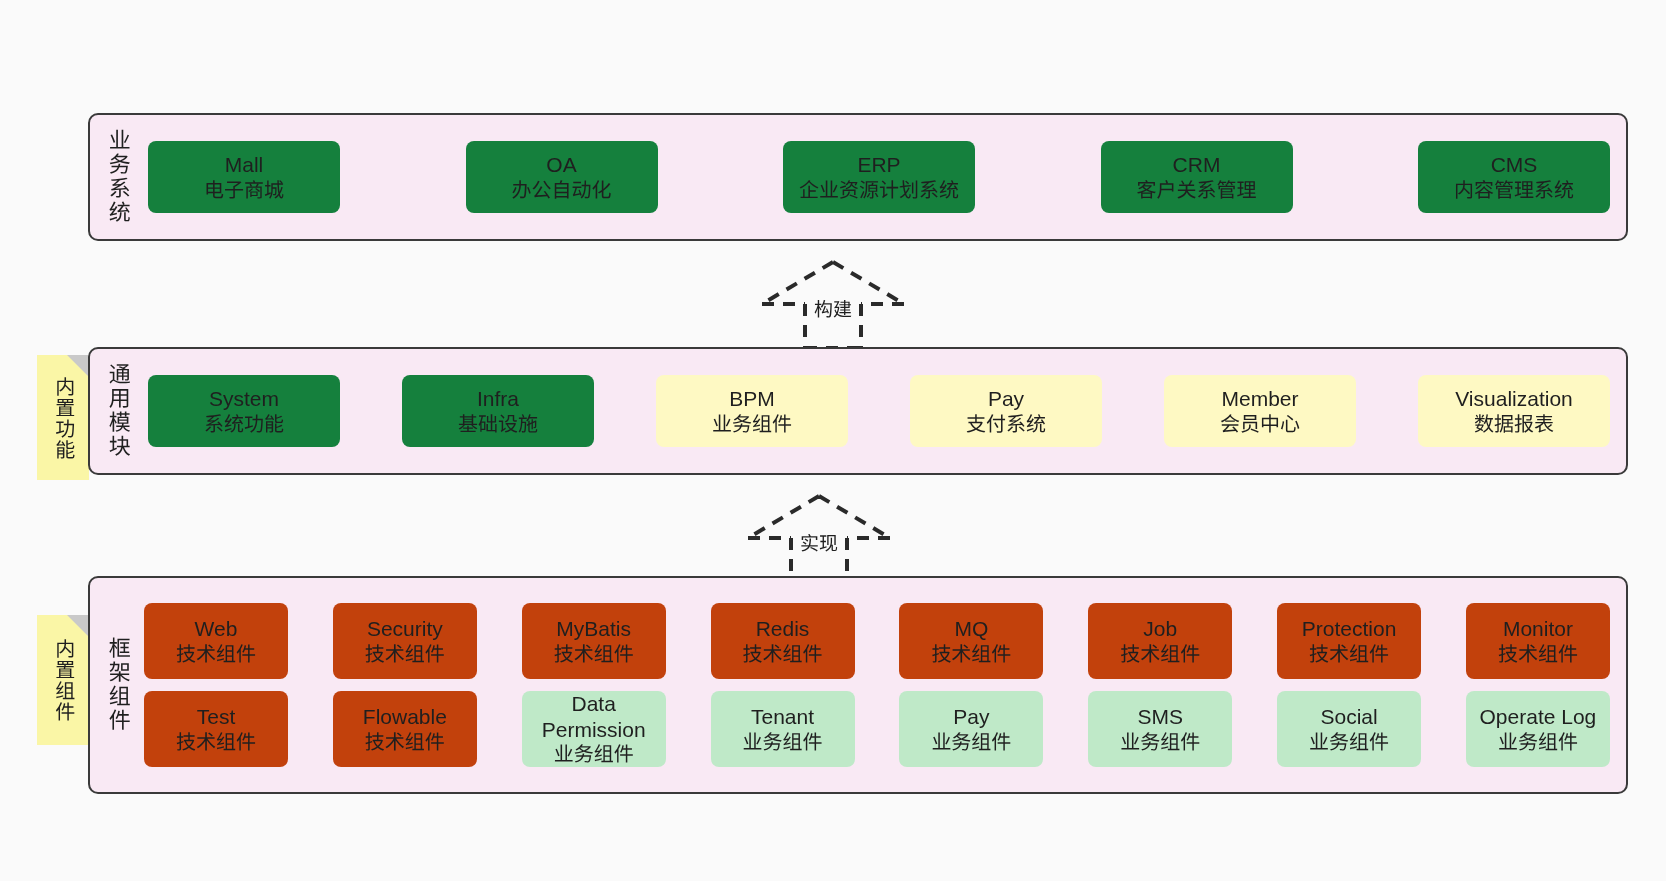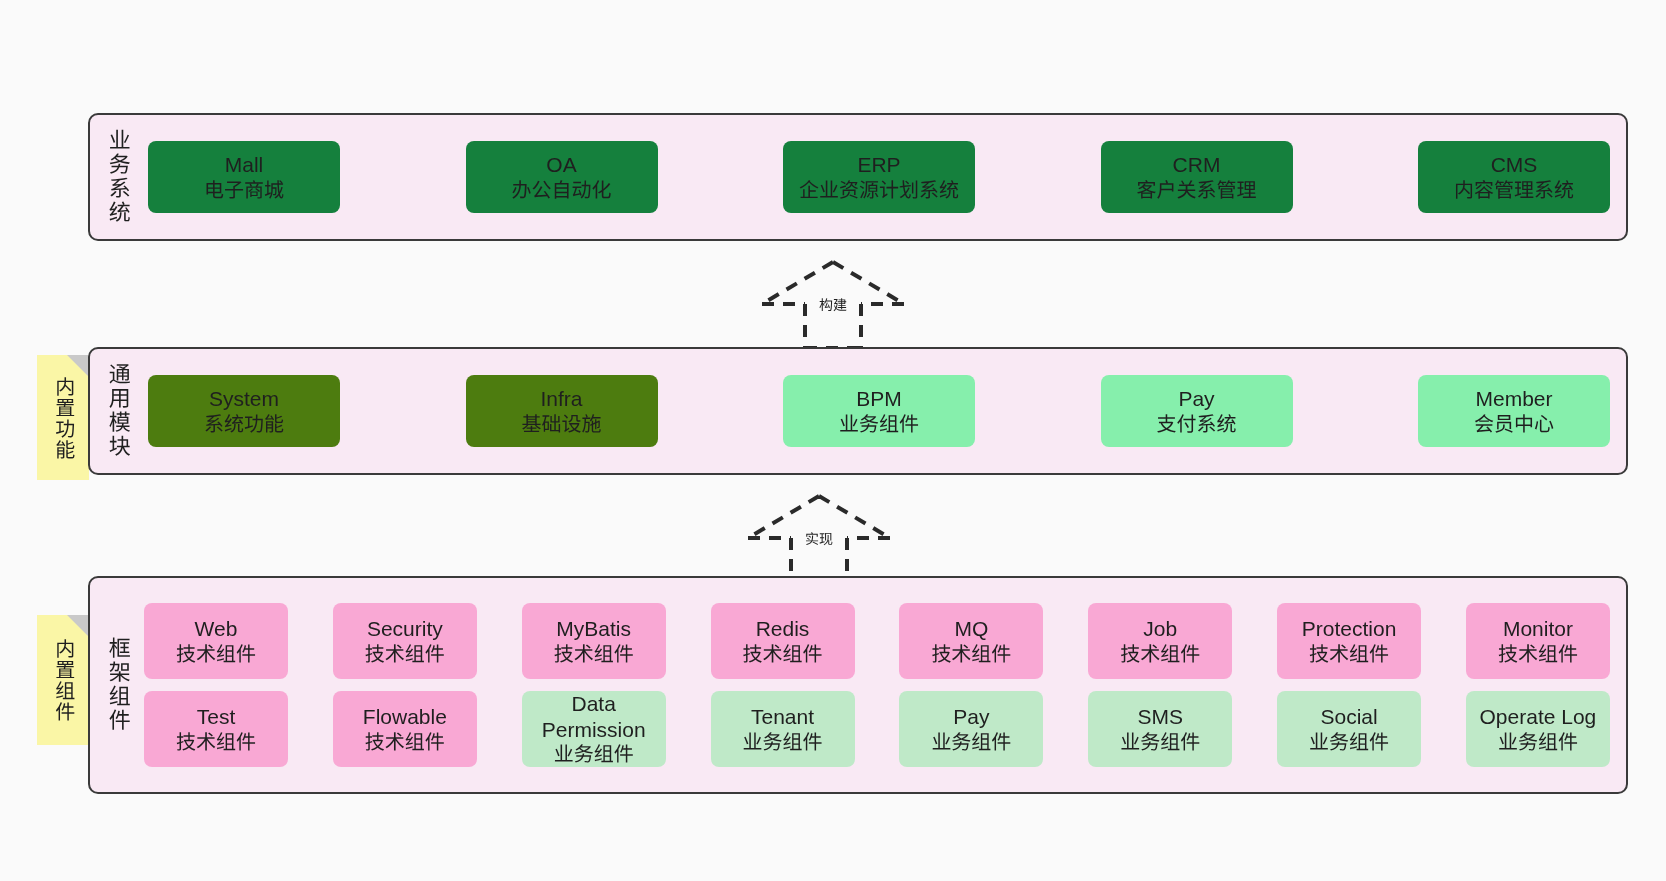--- a/index.html
+++ b/index.html
@@ -75,23 +75,23 @@
     justify-content: center;
     text-align: center;
     color: #1F1F1F;
     line-height: 1.22;
     padding: 4px 6px;
   }
   .card .t1 { font-size: 21px; }
   .card .t2 { font-size: 20px; }
 
   .c-blue       { background: #15803d; }
-  .c-red        { background: #4d7c0f; }
-  .c-pink       { background: #86efac; }
-  .c-green      { background: #f9a8d4; }
+  .c-red        { background: #15803d; }
+  .c-pink       { background: #fef9c3; }
+  .c-green      { background: #c2410c; }
   .c-greenlight { background: #BFE9C8; }
 
   
   #layer-business { left: 88px; top: 113px; width: 1540px; height: 128px; }
   #layer-business .card { width: 192px; height: 72px; }
   #layer-business .row { padding-left: 4px; }
 
   
   #layer-modules { left: 88px; top: 347px; width: 1540px; height: 128px; }
   #layer-modules .card { width: 192px; height: 72px; }
@@ -133,21 +133,21 @@
     position: absolute;
     width: 150px;
     height: 92px;
   }
   .arrow svg { display: block; overflow: visible; }
   .arrow .arrow-label {
     position: absolute;
     left: 50%;
     transform: translateX(-50%);
     top: 36px;
-    font-size: 14px;
+    font-size: 19px;
     color: #1F1F1F;
     background: transparent;
     white-space: nowrap;
     user-select: none;
   }
   #arrow-build    { left: 758px; top: 258px; }
   #arrow-implement{ left: 744px; top: 492px; text-decoration: underline; }
 </style>
 </head>
 <body>
@@ -211,20 +211,24 @@
           <span class="t2">业务组件</span>
         </div>
         <div class="card c-pink">
           <span class="t1">Pay</span>
           <span class="t2">支付系统</span>
         </div>
         <div class="card c-pink">
           <span class="t1">Member</span>
           <span class="t2">会员中心</span>
         </div>
+        <div class="card c-pink">
+          <span class="t1">Visualization</span>
+          <span class="t2">数据报表</span>
+        </div>
       </div>
     </div>
   </div>
 
   <div class="arrow" id="arrow-implement">
     <svg width="150" height="92" viewBox="0 0 150 92" fill="none">
       <path d="M75 4 L146 46 M75 4 L4 46 M4 46 L47 46 M146 46 L103 46 M47 46 L47 90 M103 46 L103 90 M47 90 L103 90" stroke="#2A2A2A" stroke-width="4" stroke-dasharray="12 9" stroke-linecap="butt"></path>
     </svg>
     <span class="arrow-label">实现</span>
   </div>

